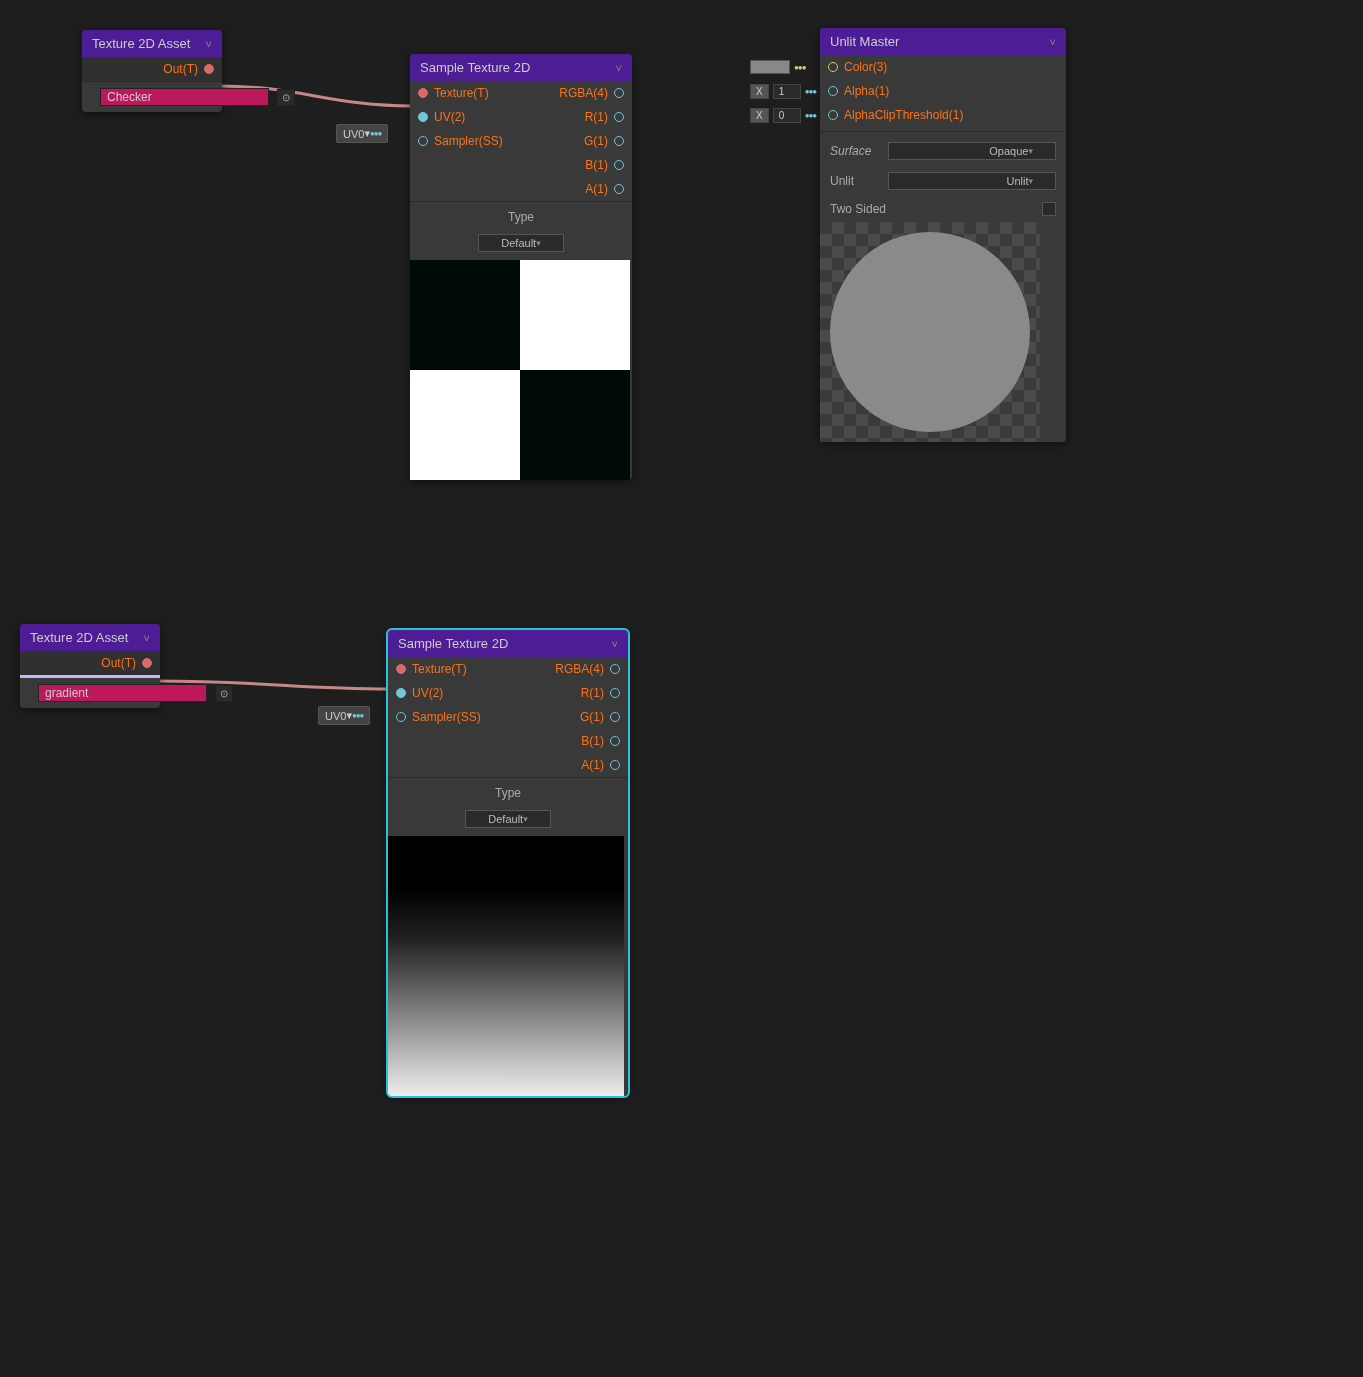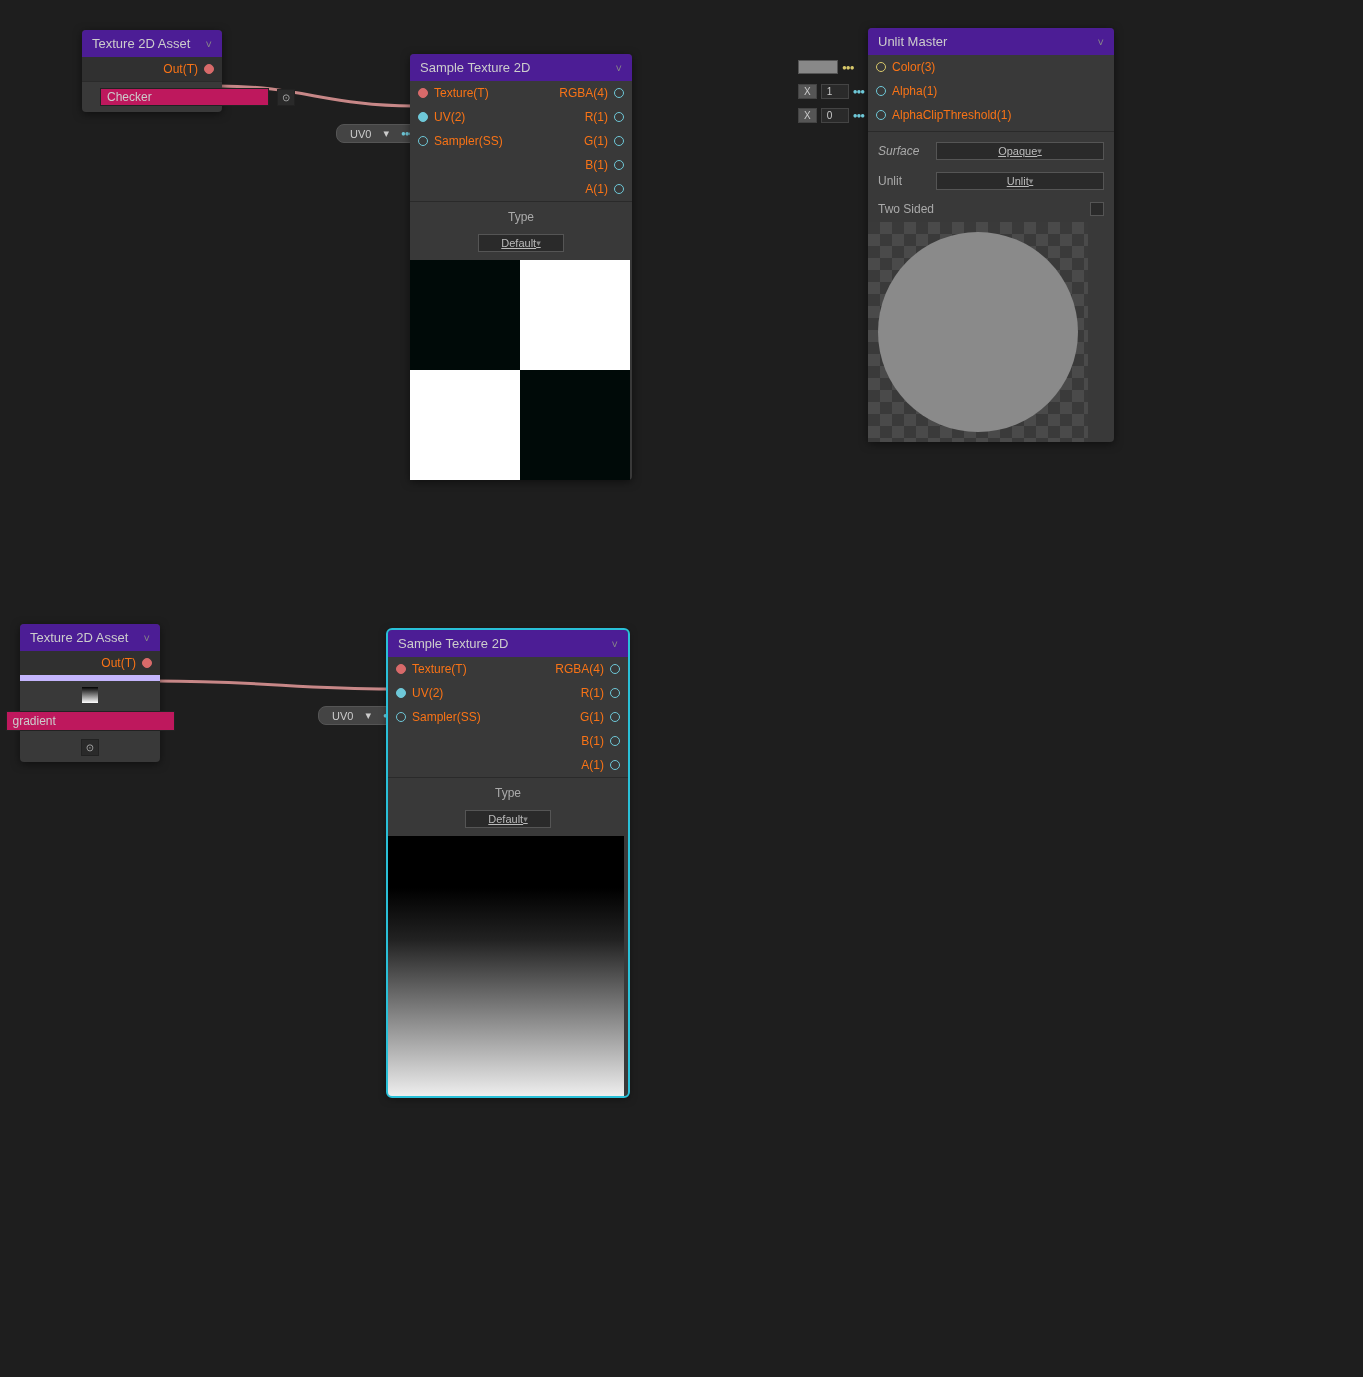--- a/index.html
+++ b/index.html
@@ -97,25 +97,24 @@
   .gradient-sm {
     background: linear-gradient(to top, #fff, #000);
   }
   .dropdown {
     background: #2a2a2a;
     border: 1px solid #555;
     color: #bbb;
     padding: 2px 22px;
     font-size: 11px;
     display: flex;
-    justify-content: center;
+    justify-content: flex-end;
     align-items: center;
     cursor: pointer;
     flex: 1;
-    text-decoration: underline;
   }
   .dropdown .arr { color: #888; font-size: 9px; }
   .preview-box {
     width: 100%;
     display: block;
   }
   .checker-preview {
     width: 220px; height: 220px;
     background: #fff;
     position: relative;
@@ -152,26 +151,26 @@
     background: #888;
     border: 1px solid #555;
   }
   .dots { color: #6ec8d8; font-size: 8px; letter-spacing: -1px; }
   .dots.y { color: #d8c86a; }
   .uv-pill {
     position: absolute;
     background: #444;
     border: 1px solid #555;
     color: #ccc;
-    padding: 2px 13px;
+    padding: 2px 6px;
     font-size: 11px;
     display: flex;
     align-items: center;
-    gap: 12px;
-    border-radius: 8px;
+    gap: 0;
+    border-radius: 2px;
   }
   .type-row {
     display: flex;
     align-items: center;
     padding: 8px 10px;
     gap: 10px;
     border-top: 1px solid #2a2a2a;
     flex-direction: column;
   }
   .type-label { color: #aaa; font-size: 12px; }
@@ -247,21 +246,21 @@
     <span class="chev">˅</span>
   </div>
   <div class="node-body dark-section">
     <div class="port-row">
       <div class="port-right">
         <span class="port-label">Out(T)</span>
         <span class="port-circle filled-red"></span>
       </div>
     </div>
   </div>
-  <div class="field-row" style="border-top:6px solid #c4b5fd;flex-direction:column;">
+  <div class="field-row" style="border-top:3px solid #c4b5fd;">
     <span class="tex-thumb gradient-sm"></span>
     <input class="small-input" value="gradient" style="">
     <span class="small-btn">⊙</span>
   </div>
 </div>
 
 <div class="node" style="left:410px;top:54px;width:222px;">
   <div class="node-header">
     <span>Sample Texture 2D</span>
     <span class="chev">˅</span>
@@ -372,21 +371,21 @@
       <span class="type-label">Type</span>
       <div class="dropdown">
         <span>Default</span>
         <span class="arr">▾</span>
       </div>
     </div>
     <div class="gradient-preview preview-box"></div>
   </div>
 </div>
 
-<div class="node" style="left:820px;top:28px;width:246px;margin-left:48px;">
+<div class="node" style="left:820px;top:28px;width:246px;">
   <div class="node-header">
     <span>Unlit Master</span>
     <span class="chev">˅</span>
   </div>
   <div class="node-body">
     <div class="port-row" style="position:relative;">
       <div style="position:absolute;left:-70px;display:flex;align-items:center;gap:4px;">
         <span class="swatch"></span>
         <span class="dots y">●●●</span>
       </div>

